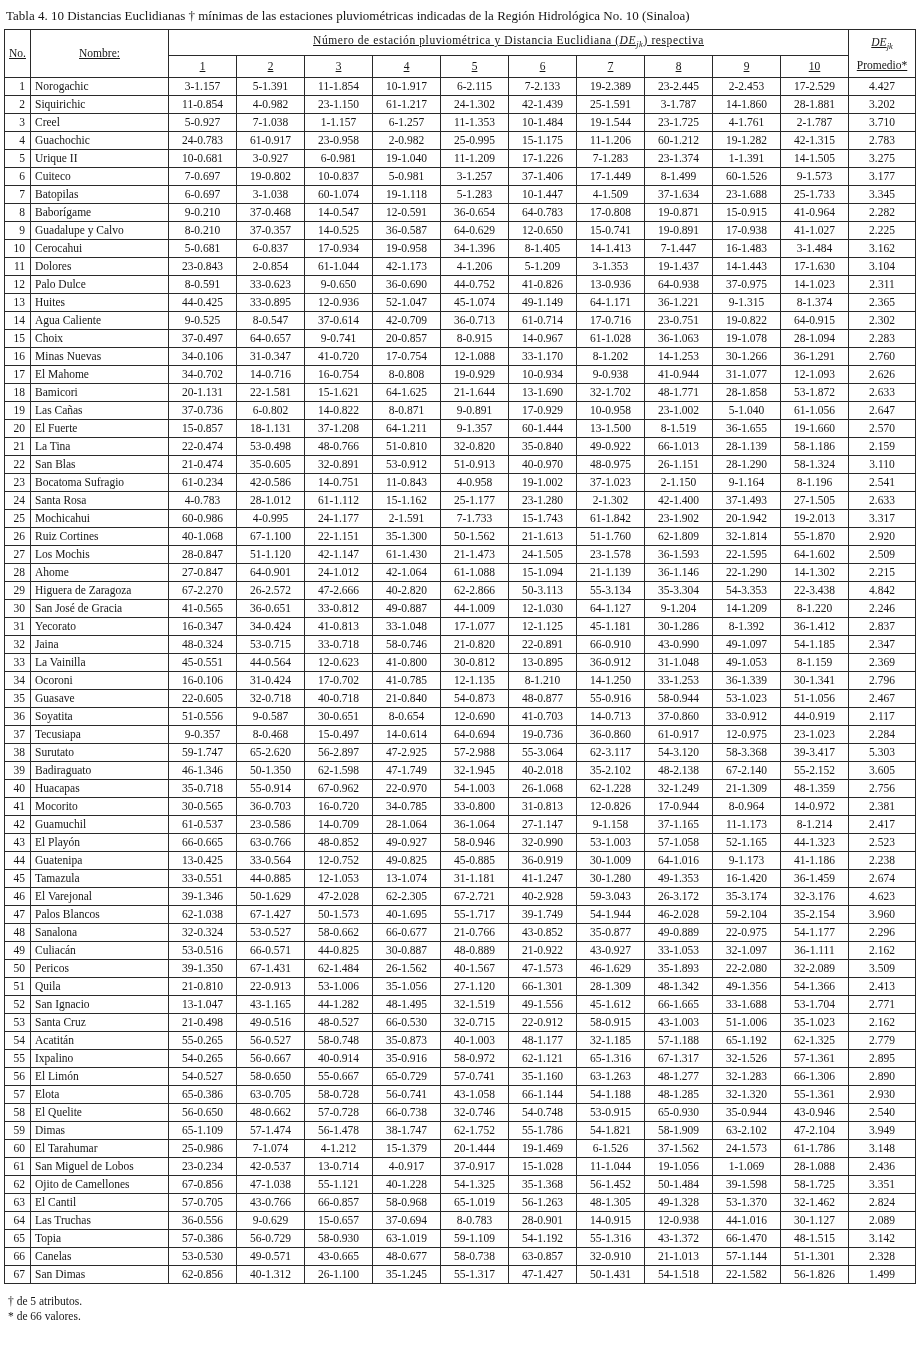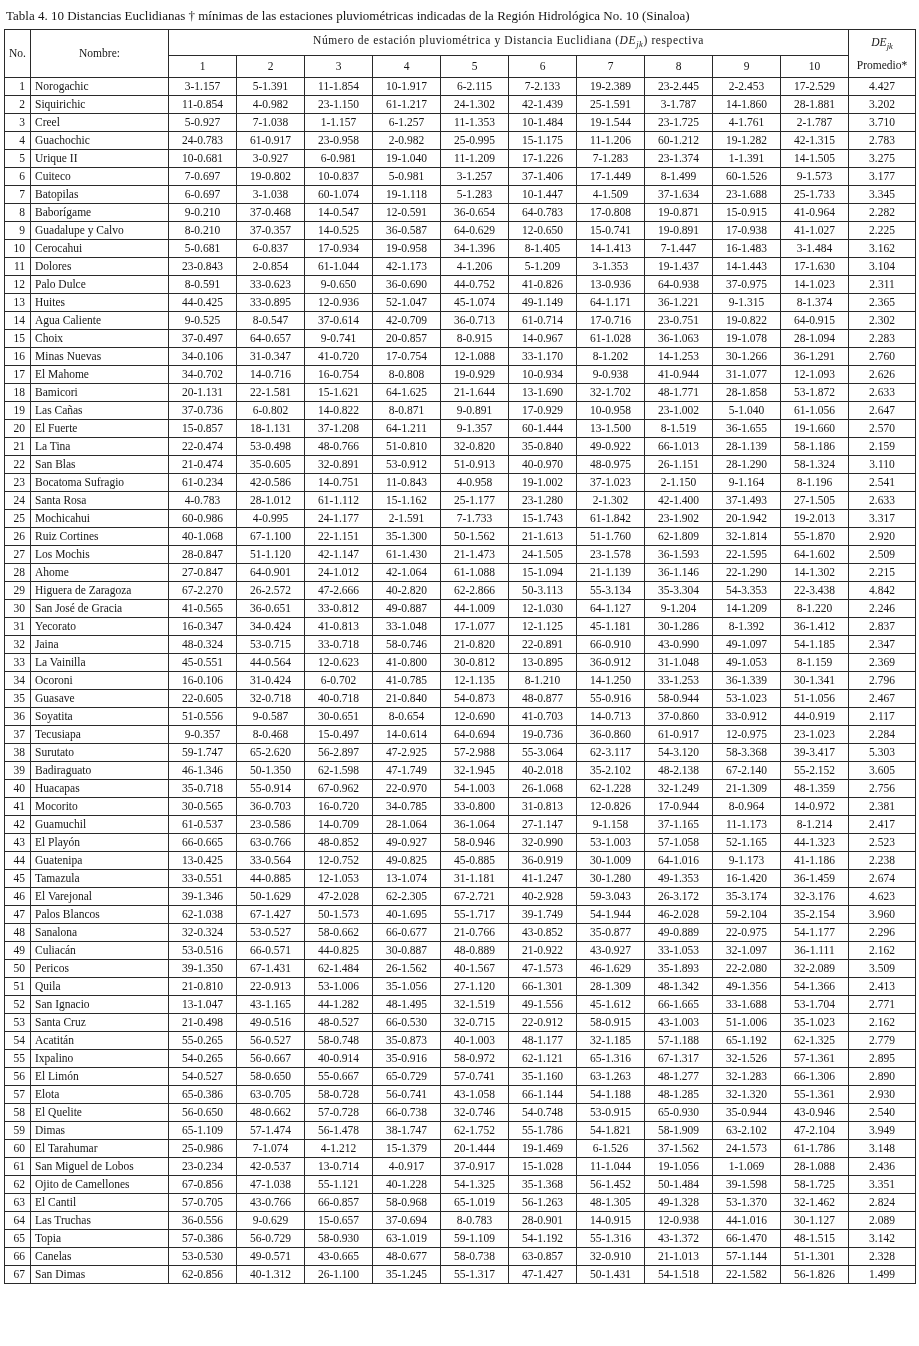--- a/index.html
+++ b/index.html
@@ -31,20 +31,21 @@
     padding: 0 3px;
     font-size: 11.5px;
     line-height: 17px;
     height: 18px;
     overflow: hidden;
     white-space: nowrap;
   }
   .dist-table th {
     font-weight: normal;
     text-align: center;
+    text-decoration: underline;
   }
   .dist-table thead tr.hrow1 th { height: 26px; }
   .dist-table thead tr.hrow2 th { height: 22px; }
   th.h-group { letter-spacing: 0.6px; }
   th.h-prom  { line-height: 18px; font-size: 11.5px; }
   td.c-no     { text-align: right; padding-right: 5px; }
   td.c-nombre { text-align: left;  padding-left: 4px; }
   td.c-val    { text-align: center; }
   td.c-prom   { text-align: center; }
   .footnotes {
@@ -598,21 +599,21 @@
           <td class="c-val">31-1.048</td>
           <td class="c-val">49-1.053</td>
           <td class="c-val">8-1.159</td>
           <td class="c-prom">2.369</td>
         </tr>
         <tr>
           <td class="c-no">34</td>
           <td class="c-nombre">Ocoroni</td>
           <td class="c-val">16-0.106</td>
           <td class="c-val">31-0.424</td>
-          <td class="c-val">6-0.702</td>
+          <td class="c-val">17-0.702</td>
           <td class="c-val">41-0.785</td>
           <td class="c-val">12-1.135</td>
           <td class="c-val">8-1.210</td>
           <td class="c-val">14-1.250</td>
           <td class="c-val">33-1.253</td>
           <td class="c-val">36-1.339</td>
           <td class="c-val">30-1.341</td>
           <td class="c-prom">2.796</td>
         </tr>
         <tr>
@@ -1107,15 +1108,17 @@
           <td class="c-val">50-1.431</td>
           <td class="c-val">54-1.518</td>
           <td class="c-val">22-1.582</td>
           <td class="c-val">56-1.826</td>
           <td class="c-prom">1.499</td>
         </tr>
       </tbody>
   </table>
 
   <div class="footnotes">
+    <div>† de 5 atributos.</div>
+    <div>* de 66 valores.</div>
   </div>
 
 </div>
 
 </body></html>

